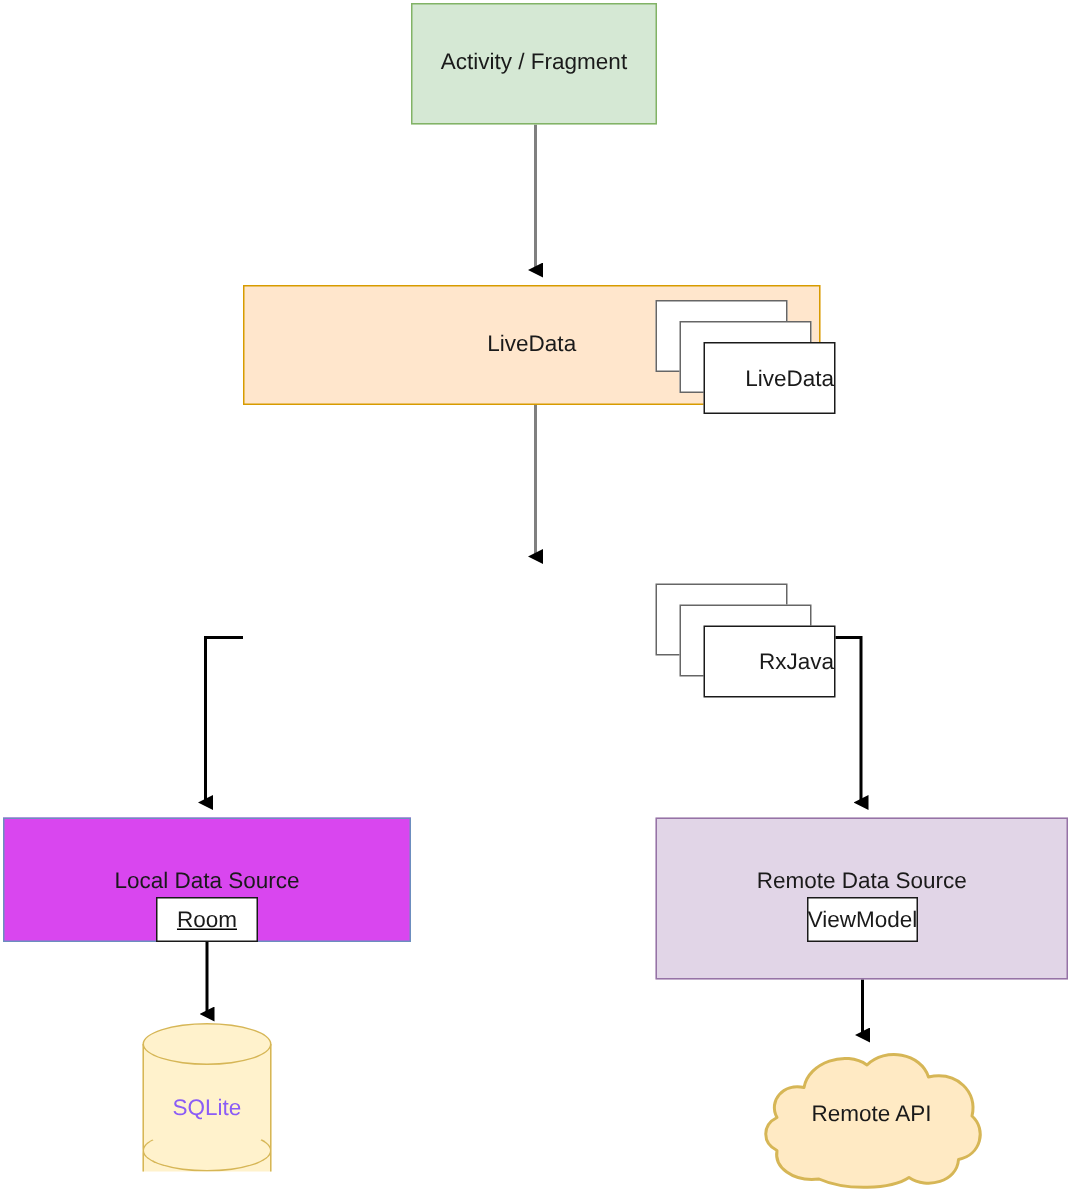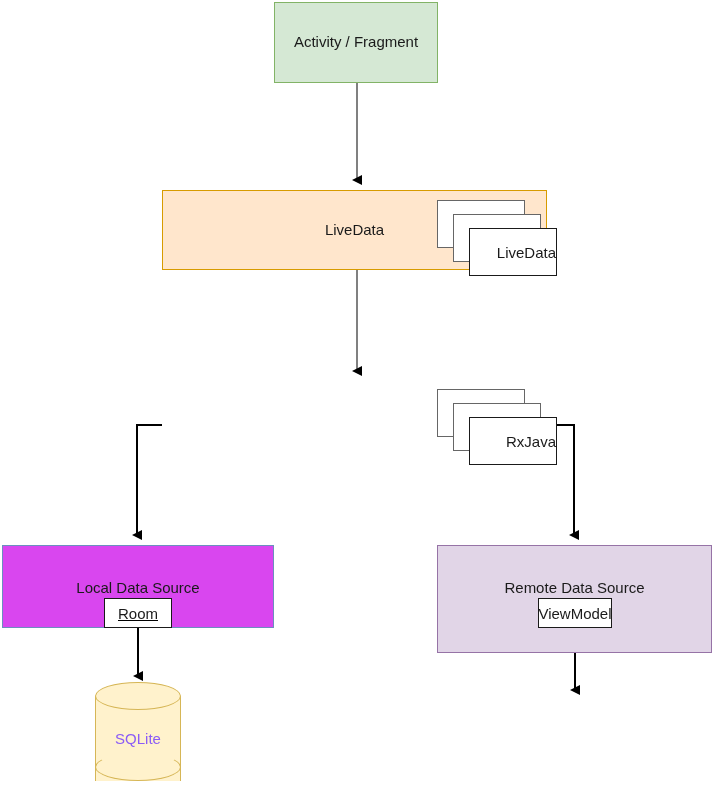--- a/index.html
+++ b/index.html
@@ -273,14 +273,29 @@
     <span class="tag-box-label">ViewModel</span>
   </div>
 
   <div id="shape-sqlite">
     <div class="cyl-body"></div>
     <div class="cyl-bottom"></div>
     <div class="cyl-top"></div>
     <div class="cyl-label">SQLite</div>
   </div>
 
+  <div id="shape-cloud">
+    <svg width="150" height="95" viewBox="0 0 150 95">
+      <path d="M 40 88
+               C 22 90 10 80 12 69
+               C 2 64 2 52 12 47
+               C 6 36 16 24 30 27
+               C 33 10 58 2 72 12
+               C 84 0 108 4 113 20
+               C 132 16 146 30 142 46
+               C 152 55 148 72 133 75
+               C 132 90 112 95 100 87
+               C 88 95 58 96 40 88 Z" fill="#ffeac4" stroke="#d6b656" stroke-width="2" stroke-linejoin="round"></path>
+    </svg>
+    <div class="cloud-label">Remote API</div>
+  </div>
 
 </div>
 
 </body></html>

